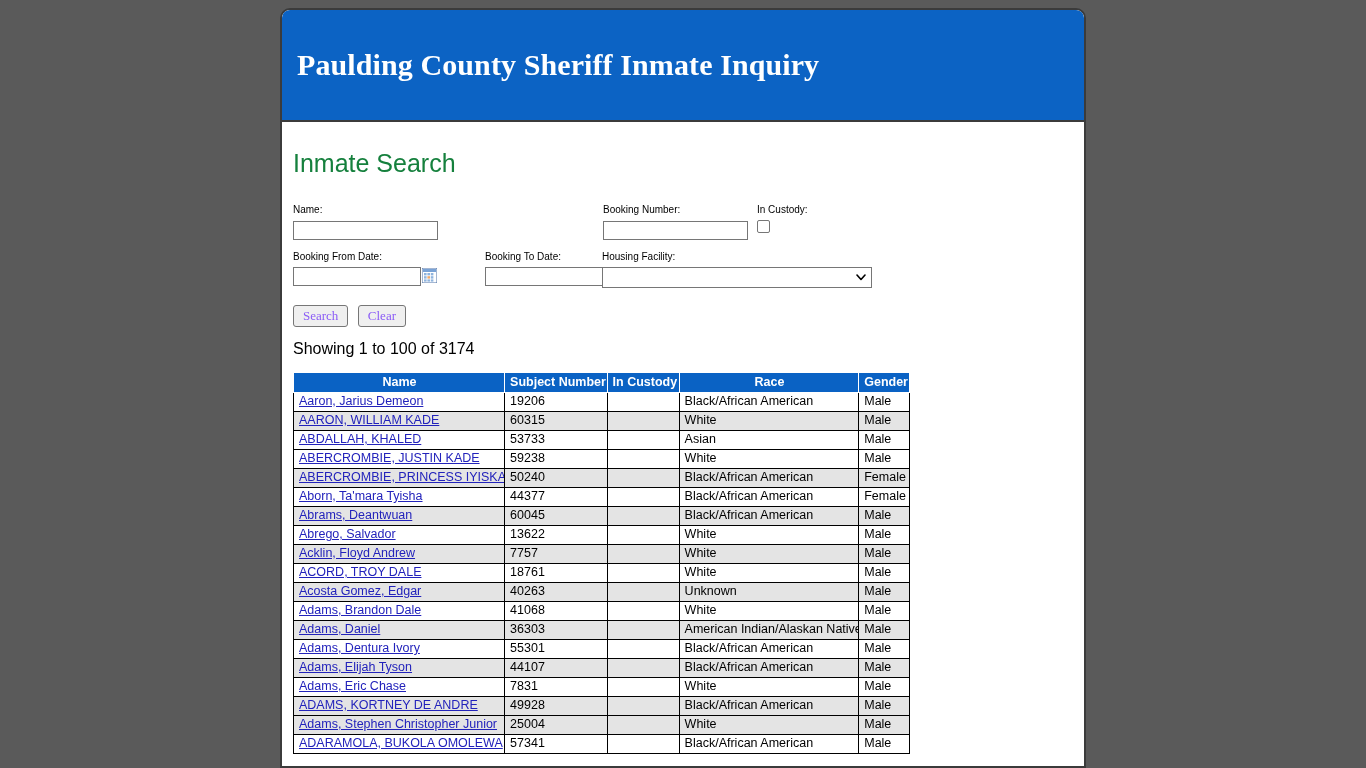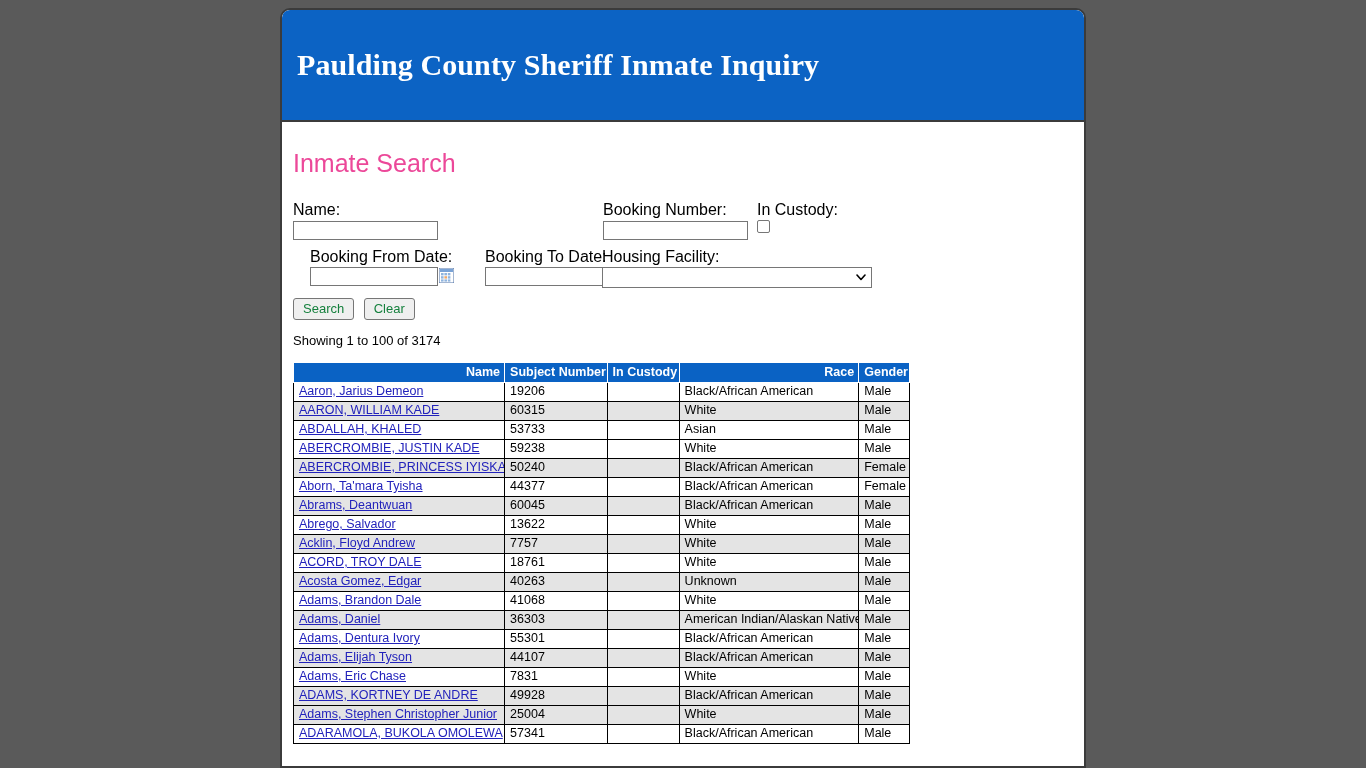--- a/index.html
+++ b/index.html
@@ -46,42 +46,42 @@
     font-size: 30px;
     letter-spacing: 0.1px;
     padding-left: 15px;
     white-space: nowrap;
   }
   .body-area {
     padding: 0 0 0 11px;
     background: #ffffff;
   }
   .page-heading {
-    color: #ec4899;
+    color: #15803d;
     font-size: 25px;
     font-weight: normal;
     margin: 29px 0 0 0;
     padding: 0;
     line-height: 1;
   }
   .form-area {
     margin-top: 27px;
     position: relative;
   }
   .field-row {
     position: relative;
     height: 47px;
   }
   .field {
     position: absolute;
     top: 0;
   }
   .field-label {
     display: block;
-    font-size: 16px;
+    font-size: 10px;
     color: #000;
     line-height: 14px;
     margin-bottom: 3px;
     white-space: nowrap;
   }
   input.text-input {
     font-family: "Liberation Sans", sans-serif;
     font-size: 12px;
     height: 19px;
     padding: 1px 2px;
@@ -131,49 +131,50 @@
     position: absolute;
     right: 5px;
     top: 4px;
     width: 10px;
     height: 10px;
   }
   .btn-row {
     margin-top: 4px;
   }
   button.gbtn {
-    font-family: Liberation Sans, sans-serif;
+    font-family: Liberation Serif, serif;
     font-size: 13px;
-    color: #15803d;
+    color: #8b5cf6;
     background: #efefef;
     border: 1px solid #767676;
     border-radius: 3px;
     padding: 2px 9px 3px 9px;
     margin-right: 5px;
     cursor: pointer;
     line-height: 15px;
+    margin-top: 7px;
   }
   .showing {
-    font-size: 13px;
+    font-size: 16px;
     color: #000;
     margin-top: 13px;
     margin-bottom: 0;
   }
   table.results {
     border-collapse: collapse;
     margin-top: 14px;
     width: 617px;
     table-layout: fixed;
     font-size: 12.5px;
   }
   table.results th {
     background: #0a62c4;
     color: #ffffff;
     font-weight: bold;
-    text-align: right;
+    text-align: center;
     padding: 2px 4px 3px 5px;
     border: 1px solid #ffffff;
     font-size: 12.5px;
     line-height: 14px;
     white-space: nowrap;
   }
   table.results td {
     border: 1px solid #000000;
     padding: 1px 4px 2px 5px;
     line-height: 15px;
@@ -228,21 +229,21 @@
 
           <div class="field" style="left:464px;">
             <label class="field-label">In Custody:</label>
             <span class="chk"></span>
           </div>
 
         </div>
 
         <div class="field-row" style="height:44px;">
 
-          <div class="field" style="left:17px;">
+          <div class="field" style="left:0px;">
             <label class="field-label">Booking From Date:</label>
             <div class="date-wrap">
               <input class="text-input w-date" type="text" value="" style="">
               <svg class="cal-icon" viewBox="0 0 15 15">
                 <rect x="0" y="0" width="15" height="15" fill="#ffffff" stroke="#4a6fa5" stroke-width="1"></rect>
                 <rect x="1" y="1" width="13" height="3" fill="#7aa3d6"></rect>
                 <rect x="2" y="5" width="2.6" height="2.4" fill="#8fb4de"></rect>
                 <rect x="5.4" y="5" width="2.6" height="2.4" fill="#8fb4de"></rect>
                 <rect x="8.8" y="5" width="2.6" height="2.4" fill="#8fb4de"></rect>
                 <rect x="2" y="8.2" width="2.6" height="2.4" fill="#8fb4de"></rect>

